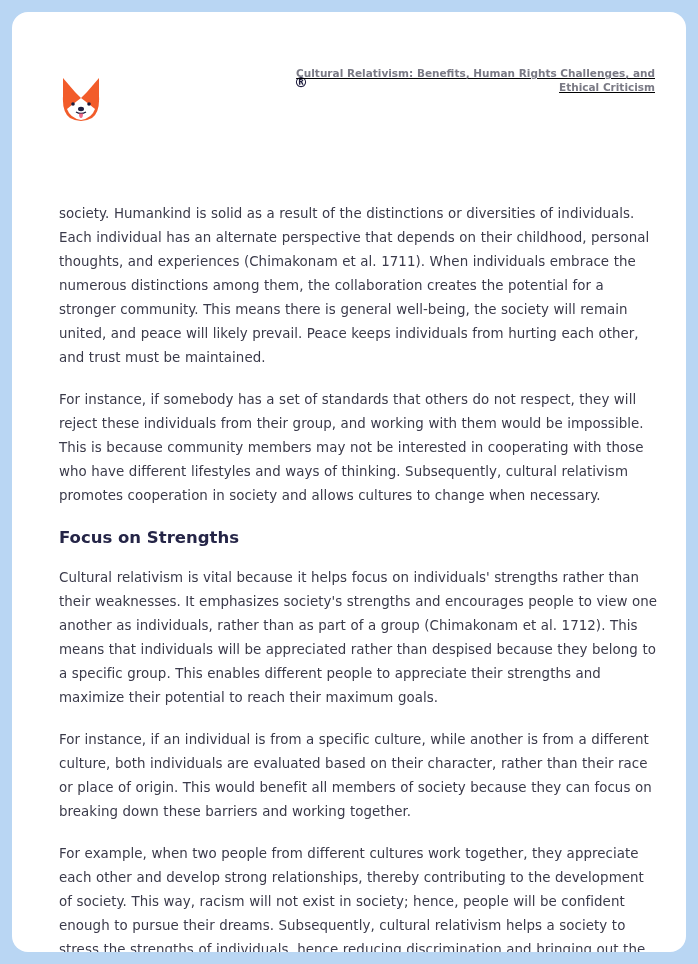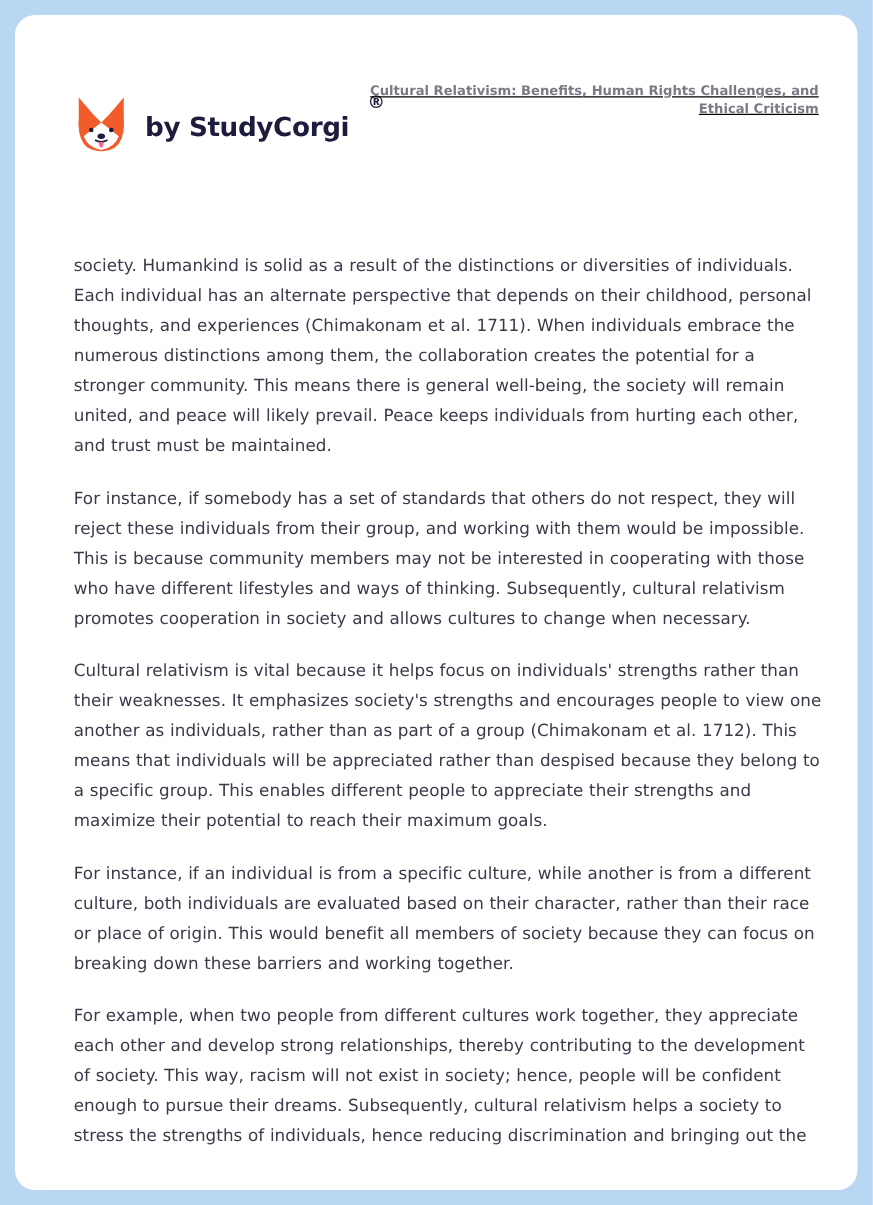--- a/index.html
+++ b/index.html
@@ -124,29 +124,29 @@
 
         <circle cx="13" cy="28" r="1.8" fill="#1d1c3d"></circle>
         <circle cx="29" cy="28" r="1.8" fill="#1d1c3d"></circle>
 
         <ellipse cx="21" cy="33" rx="3" ry="2.2" fill="#1d1c3d"></ellipse>
 
         <path d="M16 36 Q21 39 26 36" stroke="#1d1c3d" stroke-width="1.3" fill="none"></path>
 
         <path d="M19 37.5 Q19 42 21 42 Q23 42 23 37.5 Z" fill="#f06a8a"></path>
       </svg>
-      <span class="logo-text">by StudyCorgi</span>
       <span class="logo-reg">®</span>
     </div>
 
     <div class="meta">
       <div class="meta-title">Cultural Relativism: Benefits, Human Rights Challenges, and Ethical Criticism</div>
     </div>
   </div>
 
   <div class="content">
     <p>society. Humankind is solid as a result of the distinctions or diversities of individuals. Each individual has an alternate perspective that depends on their childhood, personal thoughts, and experiences (Chimakonam et al. 1711). When individuals embrace the numerous distinctions among them, the collaboration creates the potential for a stronger community. This means there is general well-being, the society will remain united, and peace will likely prevail. Peace keeps individuals from hurting each other, and trust must be maintained.</p>
     <p>For instance, if somebody has a set of standards that others do not respect, they will reject these individuals from their group, and working with them would be impossible. This is because community members may not be interested in cooperating with those who have different lifestyles and ways of thinking. Subsequently, cultural relativism promotes cooperation in society and allows cultures to change when necessary.</p>
+    <h2>Focus on Strengths</h2>
     <p>Cultural relativism is vital because it helps focus on individuals' strengths rather than their weaknesses. It emphasizes society's strengths and encourages people to view one another as individuals, rather than as part of a group (Chimakonam et al. 1712). This means that individuals will be appreciated rather than despised because they belong to a specific group. This enables different people to appreciate their strengths and maximize their potential to reach their maximum goals.</p>
     <p>For instance, if an individual is from a specific culture, while another is from a different culture, both individuals are evaluated based on their character, rather than their race or place of origin. This would benefit all members of society because they can focus on breaking down these barriers and working together.</p>
     <p>For example, when two people from different cultures work together, they appreciate each other and develop strong relationships, thereby contributing to the development of society. This way, racism will not exist in society; hence, people will be confident enough to pursue their dreams. Subsequently, cultural relativism helps a society to stress the strengths of individuals, hence reducing discrimination and bringing out the</p>
   </div>
 </div>
 
 </body></html>

